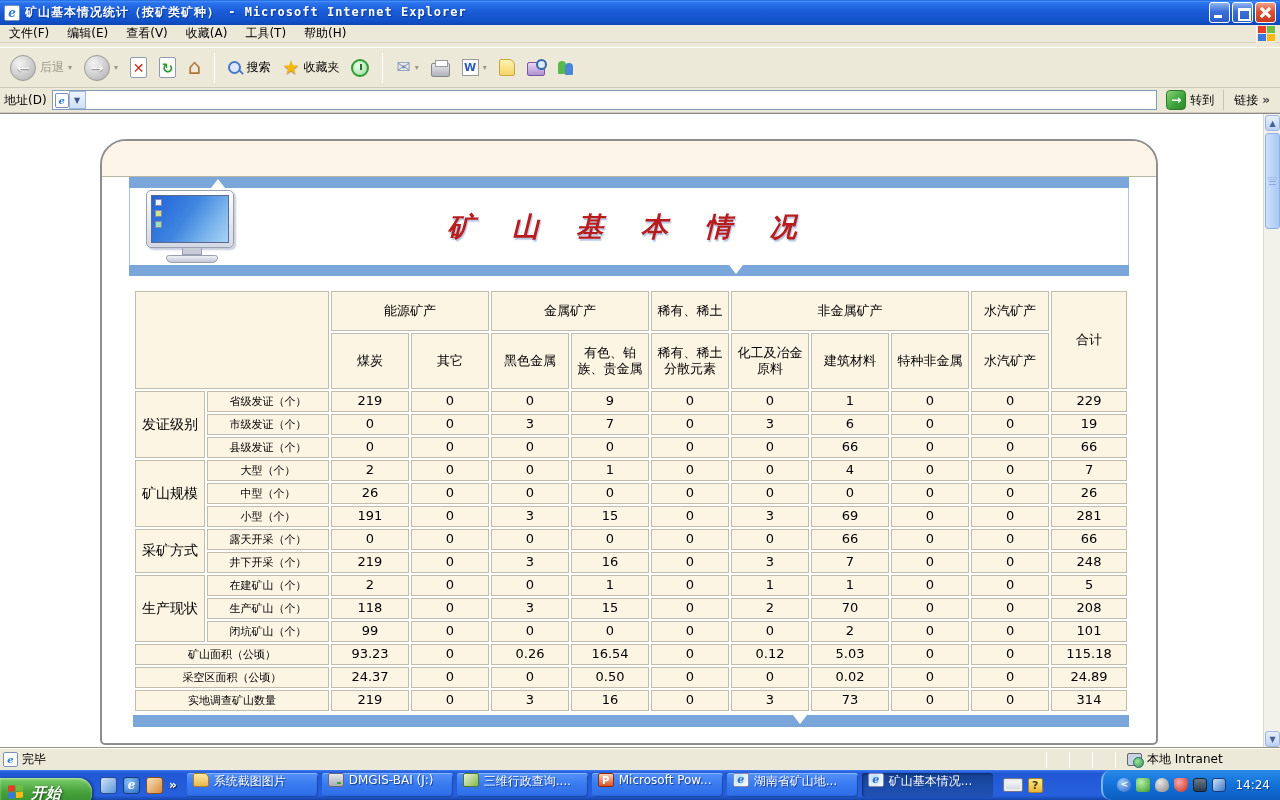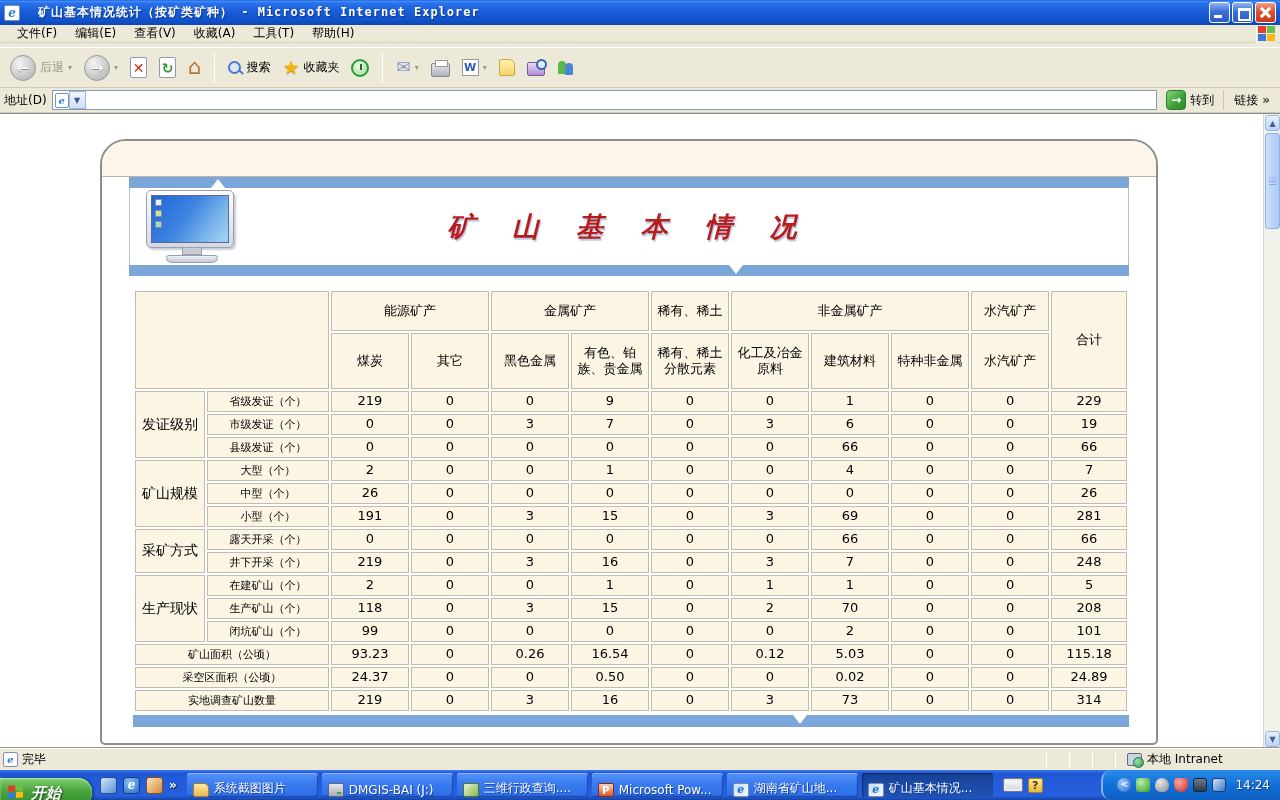--- a/index.html
+++ b/index.html
@@ -6,33 +6,33 @@
   html,body { width:1280px; height:800px; overflow:hidden; }
   body { font-family:"DejaVu Sans","Liberation Sans",sans-serif; font-size:12px; background:#ECE9D8; position:relative; }
 
   
   .titlebar { position:absolute; top:0; left:0; right:0; height:25px;
     background:linear-gradient(180deg,#2264dc 0%,#3f8cf8 6%,#2a72ec 12%,#1b5cd8 45%,#1252ca 80%,#0d47b8 100%);
     display:flex; align-items:center; padding:0 4px; }
   .ie-page-ico { width:16px; height:16px; background:#fff; border:1px solid #7a91b8; border-radius:2px;
     display:flex; align-items:center; justify-content:center; font:bold italic 12px "DejaVu Serif",serif; color:#2e7bd4; }
   .titlebar .title-text { color:#fff; font:bold 12px "DejaVu Sans Mono","Liberation Mono",monospace;
-    margin-left:18px; letter-spacing:1px; text-shadow:1px 1px 1px #0a3a90; flex:1; white-space:nowrap; overflow:hidden; }
+    margin-left:5px; letter-spacing:1px; text-shadow:1px 1px 1px #0a3a90; flex:1; white-space:nowrap; overflow:hidden; }
   .win-btns { display:flex; gap:2px; }
   .wbtn { width:21px; height:21px; border:1px solid #fff; border-radius:3px; position:relative;
     background:linear-gradient(180deg,#8fb4f2 0%,#3b6fd8 45%,#2a5cc8 100%); }
   .wbtn.close { background:linear-gradient(180deg,#f0a088 0%,#dd5230 45%,#c63a1e 100%); }
   .wbtn.min::after { content:""; position:absolute; left:4px; bottom:4px; width:8px; height:3px; background:#fff; }
   .wbtn.restore::after { content:""; position:absolute; left:5px; top:5px; width:9px; height:8px; border:2px solid #fff; border-top-width:3px; }
   .wbtn.close::before,.wbtn.close::after { content:""; position:absolute; left:3px; top:8px; width:13px; height:3px; background:#fff; }
   .wbtn.close::before { transform:rotate(45deg); } .wbtn.close::after { transform:rotate(-45deg); }
 
   
   .menubar { position:absolute; top:25px; left:0; right:0; height:18px; background:#ECE9D8;
-    border-bottom:1px solid #d6d2c2; display:flex; align-items:center; padding-left:8px; }
+    border-bottom:1px solid #d6d2c2; display:flex; align-items:center; padding-left:0; }
   .menu-item { padding:3px 9px; color:#000; cursor:default; }
   .winflag { margin-left:auto; width:20px; height:18px; margin-right:4px; display:grid;
     grid-template-columns:8px 8px; grid-template-rows:7px 7px; gap:1px; align-content:center; justify-content:center;
     background:#ECE9D8; border-left:1px solid #fff; }
   .winflag i { display:block; } .winflag i:nth-child(1){background:#e33e2b;} .winflag i:nth-child(2){background:#6dbe45;}
   .winflag i:nth-child(3){background:#3b76de;} .winflag i:nth-child(4){background:#fdb813;}
 
   
   .toolbar { position:absolute; top:47px; left:0; right:0; height:41px; background:#ECE9D8;
     border-top:1px solid #fff; border-bottom:1px solid #cfcabb; display:flex; align-items:center; padding-left:6px; gap:4px; }
@@ -147,21 +147,21 @@
   .start-flag { width:18px; height:16px; display:grid; grid-template-columns:7px 7px; grid-template-rows:6px 6px; gap:1px; transform:skewY(-4deg); }
   .start-flag i:nth-child(1){background:#e33e2b;} .start-flag i:nth-child(2){background:#6dbe45;}
   .start-flag i:nth-child(3){background:#3b76de;} .start-flag i:nth-child(4){background:#fdb813;}
   .start-label { color:#fff; font:bold italic 15px "DejaVu Sans",sans-serif; text-shadow:1px 1px 2px #1a4a18; }
   .quick-launch { display:flex; align-items:center; gap:6px; padding:0 8px; }
   .ql-ico { width:17px; height:17px; border-radius:3px; }
   .ql-desktop { background:linear-gradient(135deg,#cfe4f8,#5a94d8); border:1px solid #2a4a88; }
   .ql-ie { background:radial-gradient(circle at 35% 30%,#8ac4f4,#2a6ac8); border:1px solid #1a3a78; color:#fff; font:bold italic 12px "DejaVu Serif",serif; text-align:center; line-height:15px; }
   .ql-outlook { background:linear-gradient(135deg,#f8e4c0,#d88a3a); border:1px solid #885020; }
   .ql-chev { color:#fff; font-weight:bold; text-shadow:1px 1px 1px #123; }
-  .task-btn { height:24px; width:131px; margin:12px 2px; border-radius:3px; display:flex; align-items:flex-end; gap:5px; padding:0 6px;
+  .task-btn { height:24px; width:131px; margin:12px 2px; border-radius:3px; display:flex; align-items:flex-start; gap:5px; padding:0 6px;
     background:linear-gradient(180deg,#5592f8 0%,#3a7bf0 45%,#2f6fe8 90%,#2a63d4 100%);
     box-shadow:inset 0 1px 0 #88b4fa, inset -1px -1px 1px #1b47a8; color:#fff; font-size:12px; white-space:nowrap; overflow:hidden; }
   .task-btn.active { background:linear-gradient(180deg,#17408f 0%,#1b4ba8 50%,#2152b4 100%);
     box-shadow:inset 1px 1px 2px #0e2a66; }
   .task-btn .tlabel { overflow:hidden; text-overflow:clip; white-space:nowrap; text-shadow:1px 1px 1px #123a8a; }
   .t-ico { width:16px; height:14px; flex:0 0 auto; border-radius:2px; }
   .t-folder { background:linear-gradient(#ffe9a0,#e8b850); border:1px solid #a8822a; border-radius:2px 5px 2px 2px; }
   .t-drive { background:linear-gradient(#e8e8ec,#a8aab4); border:1px solid #667; position:relative; }
   .t-drive::after { content:""; position:absolute; right:2px; bottom:2px; width:4px; height:2px; background:#3a3; }
   .t-pencil { background:linear-gradient(135deg,#e8f4d8,#88b84a); border:1px solid #4a7a2a; }

